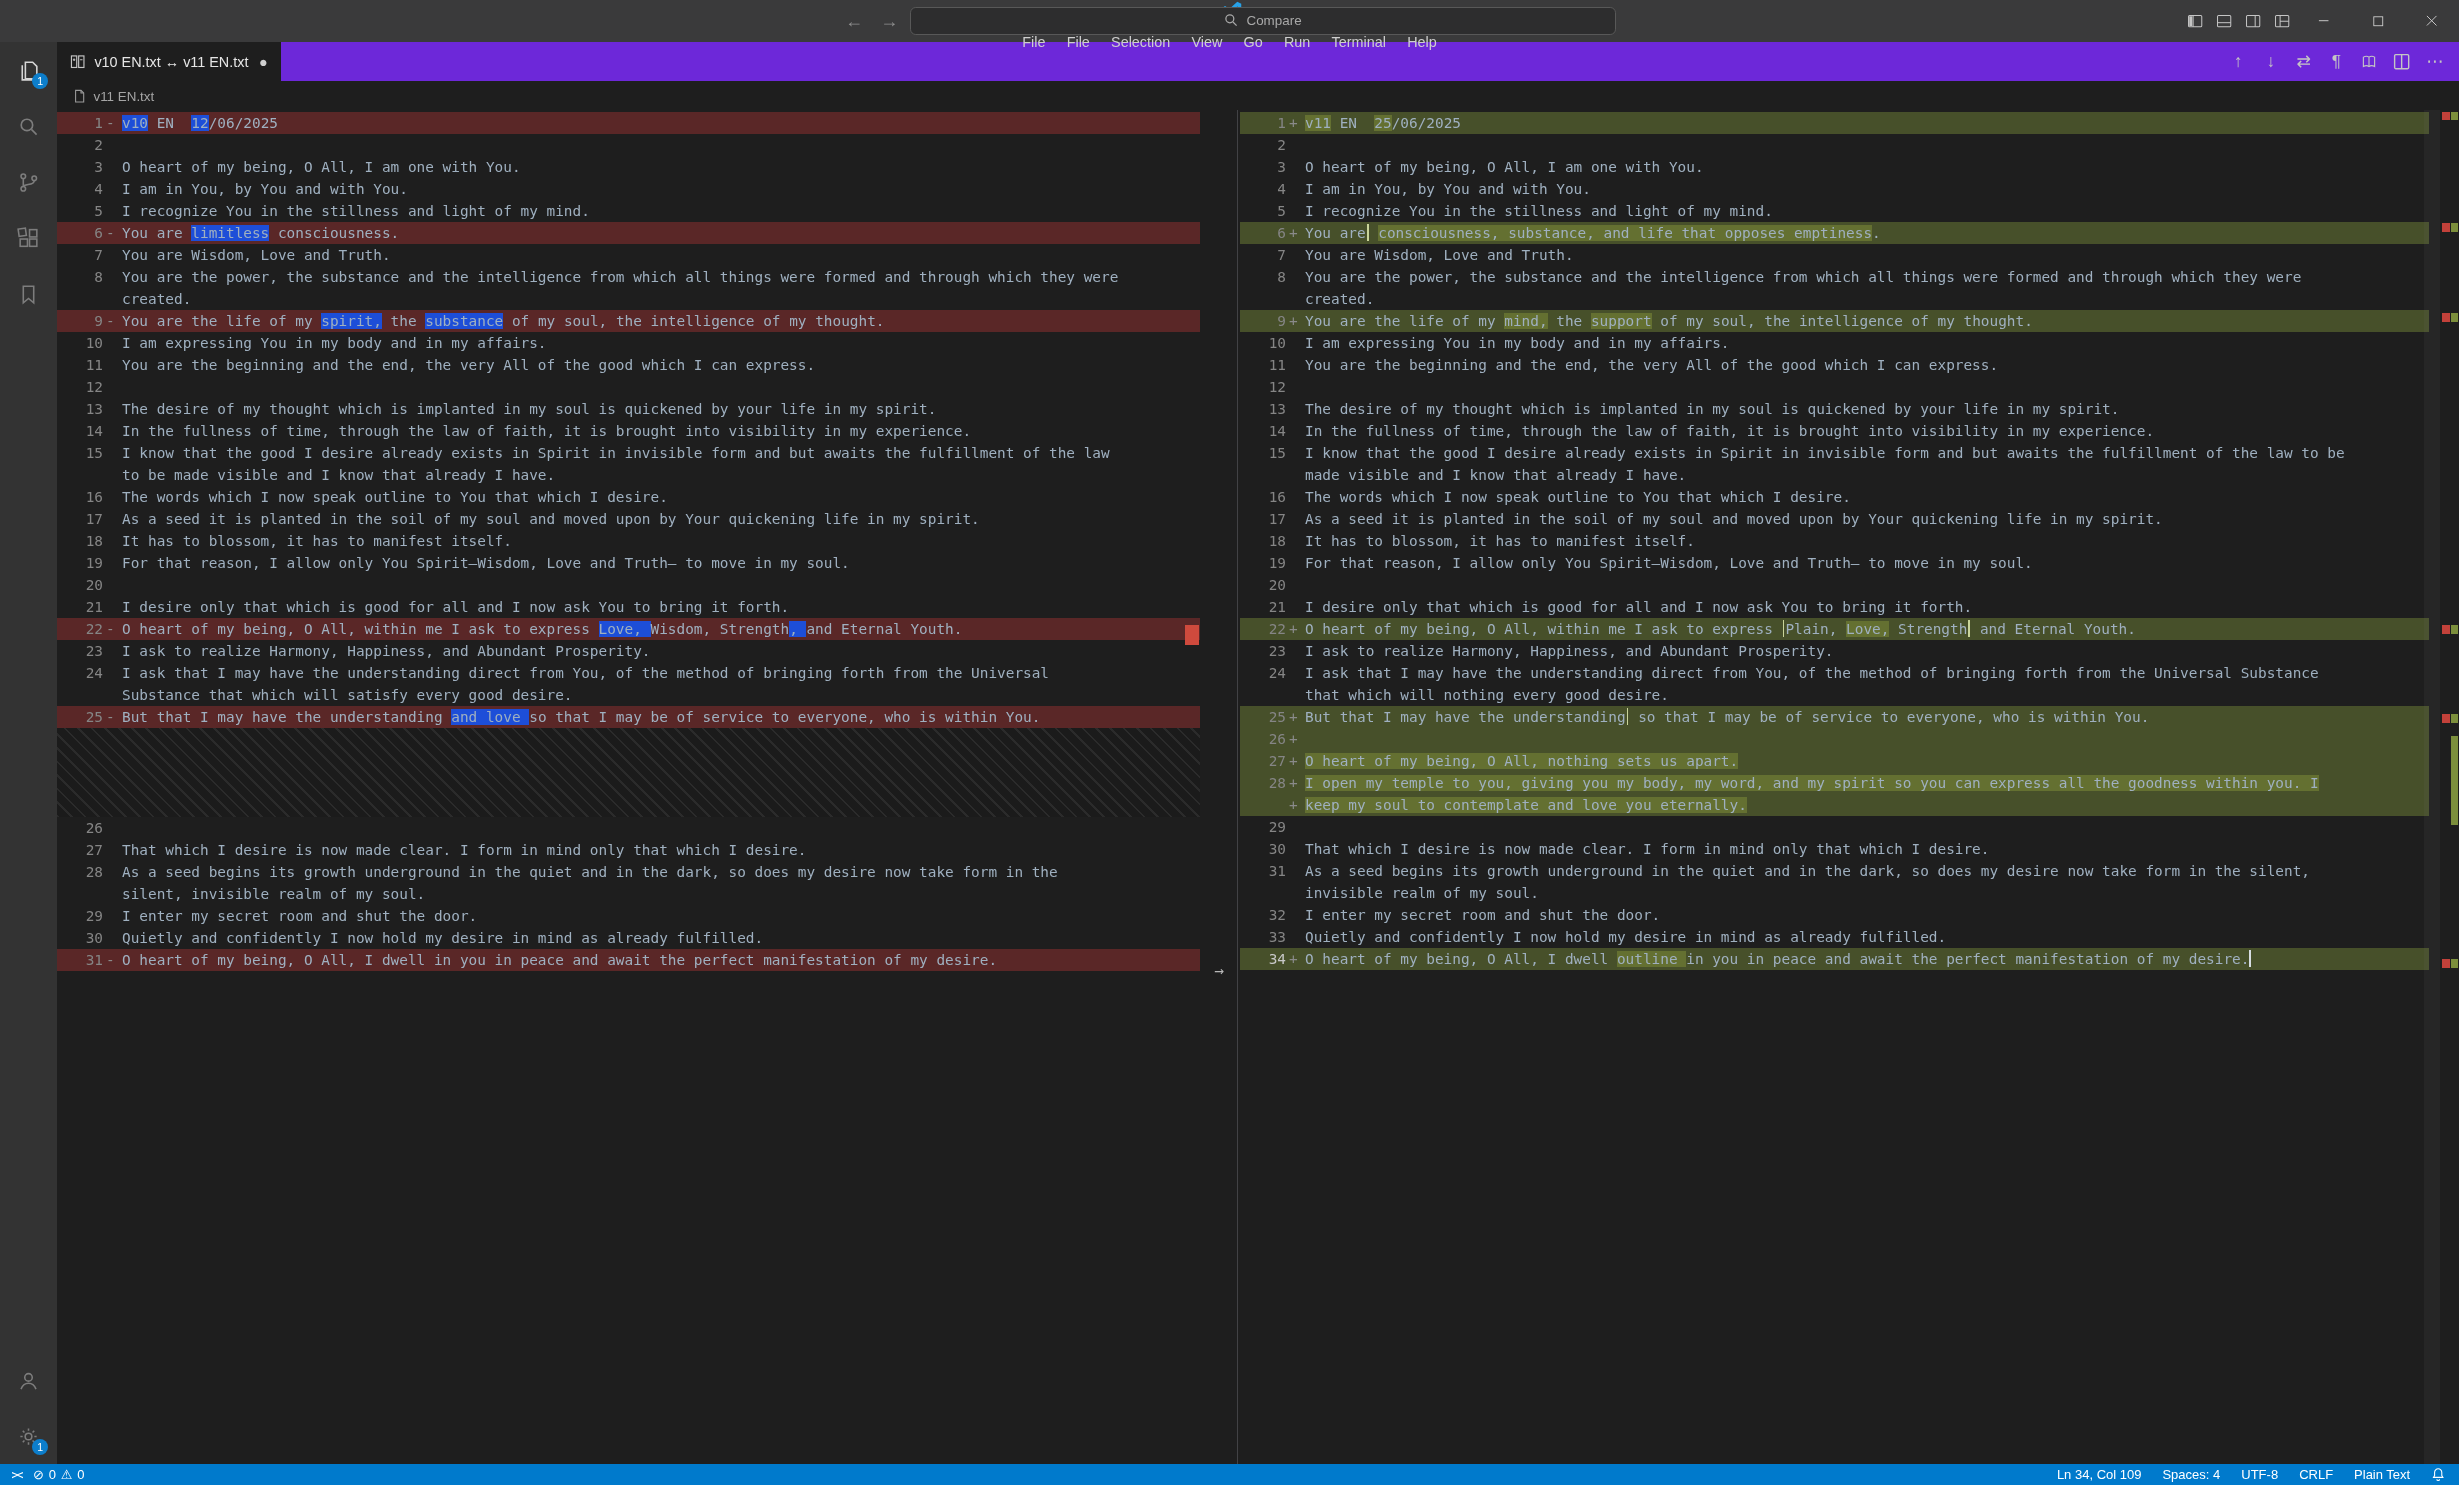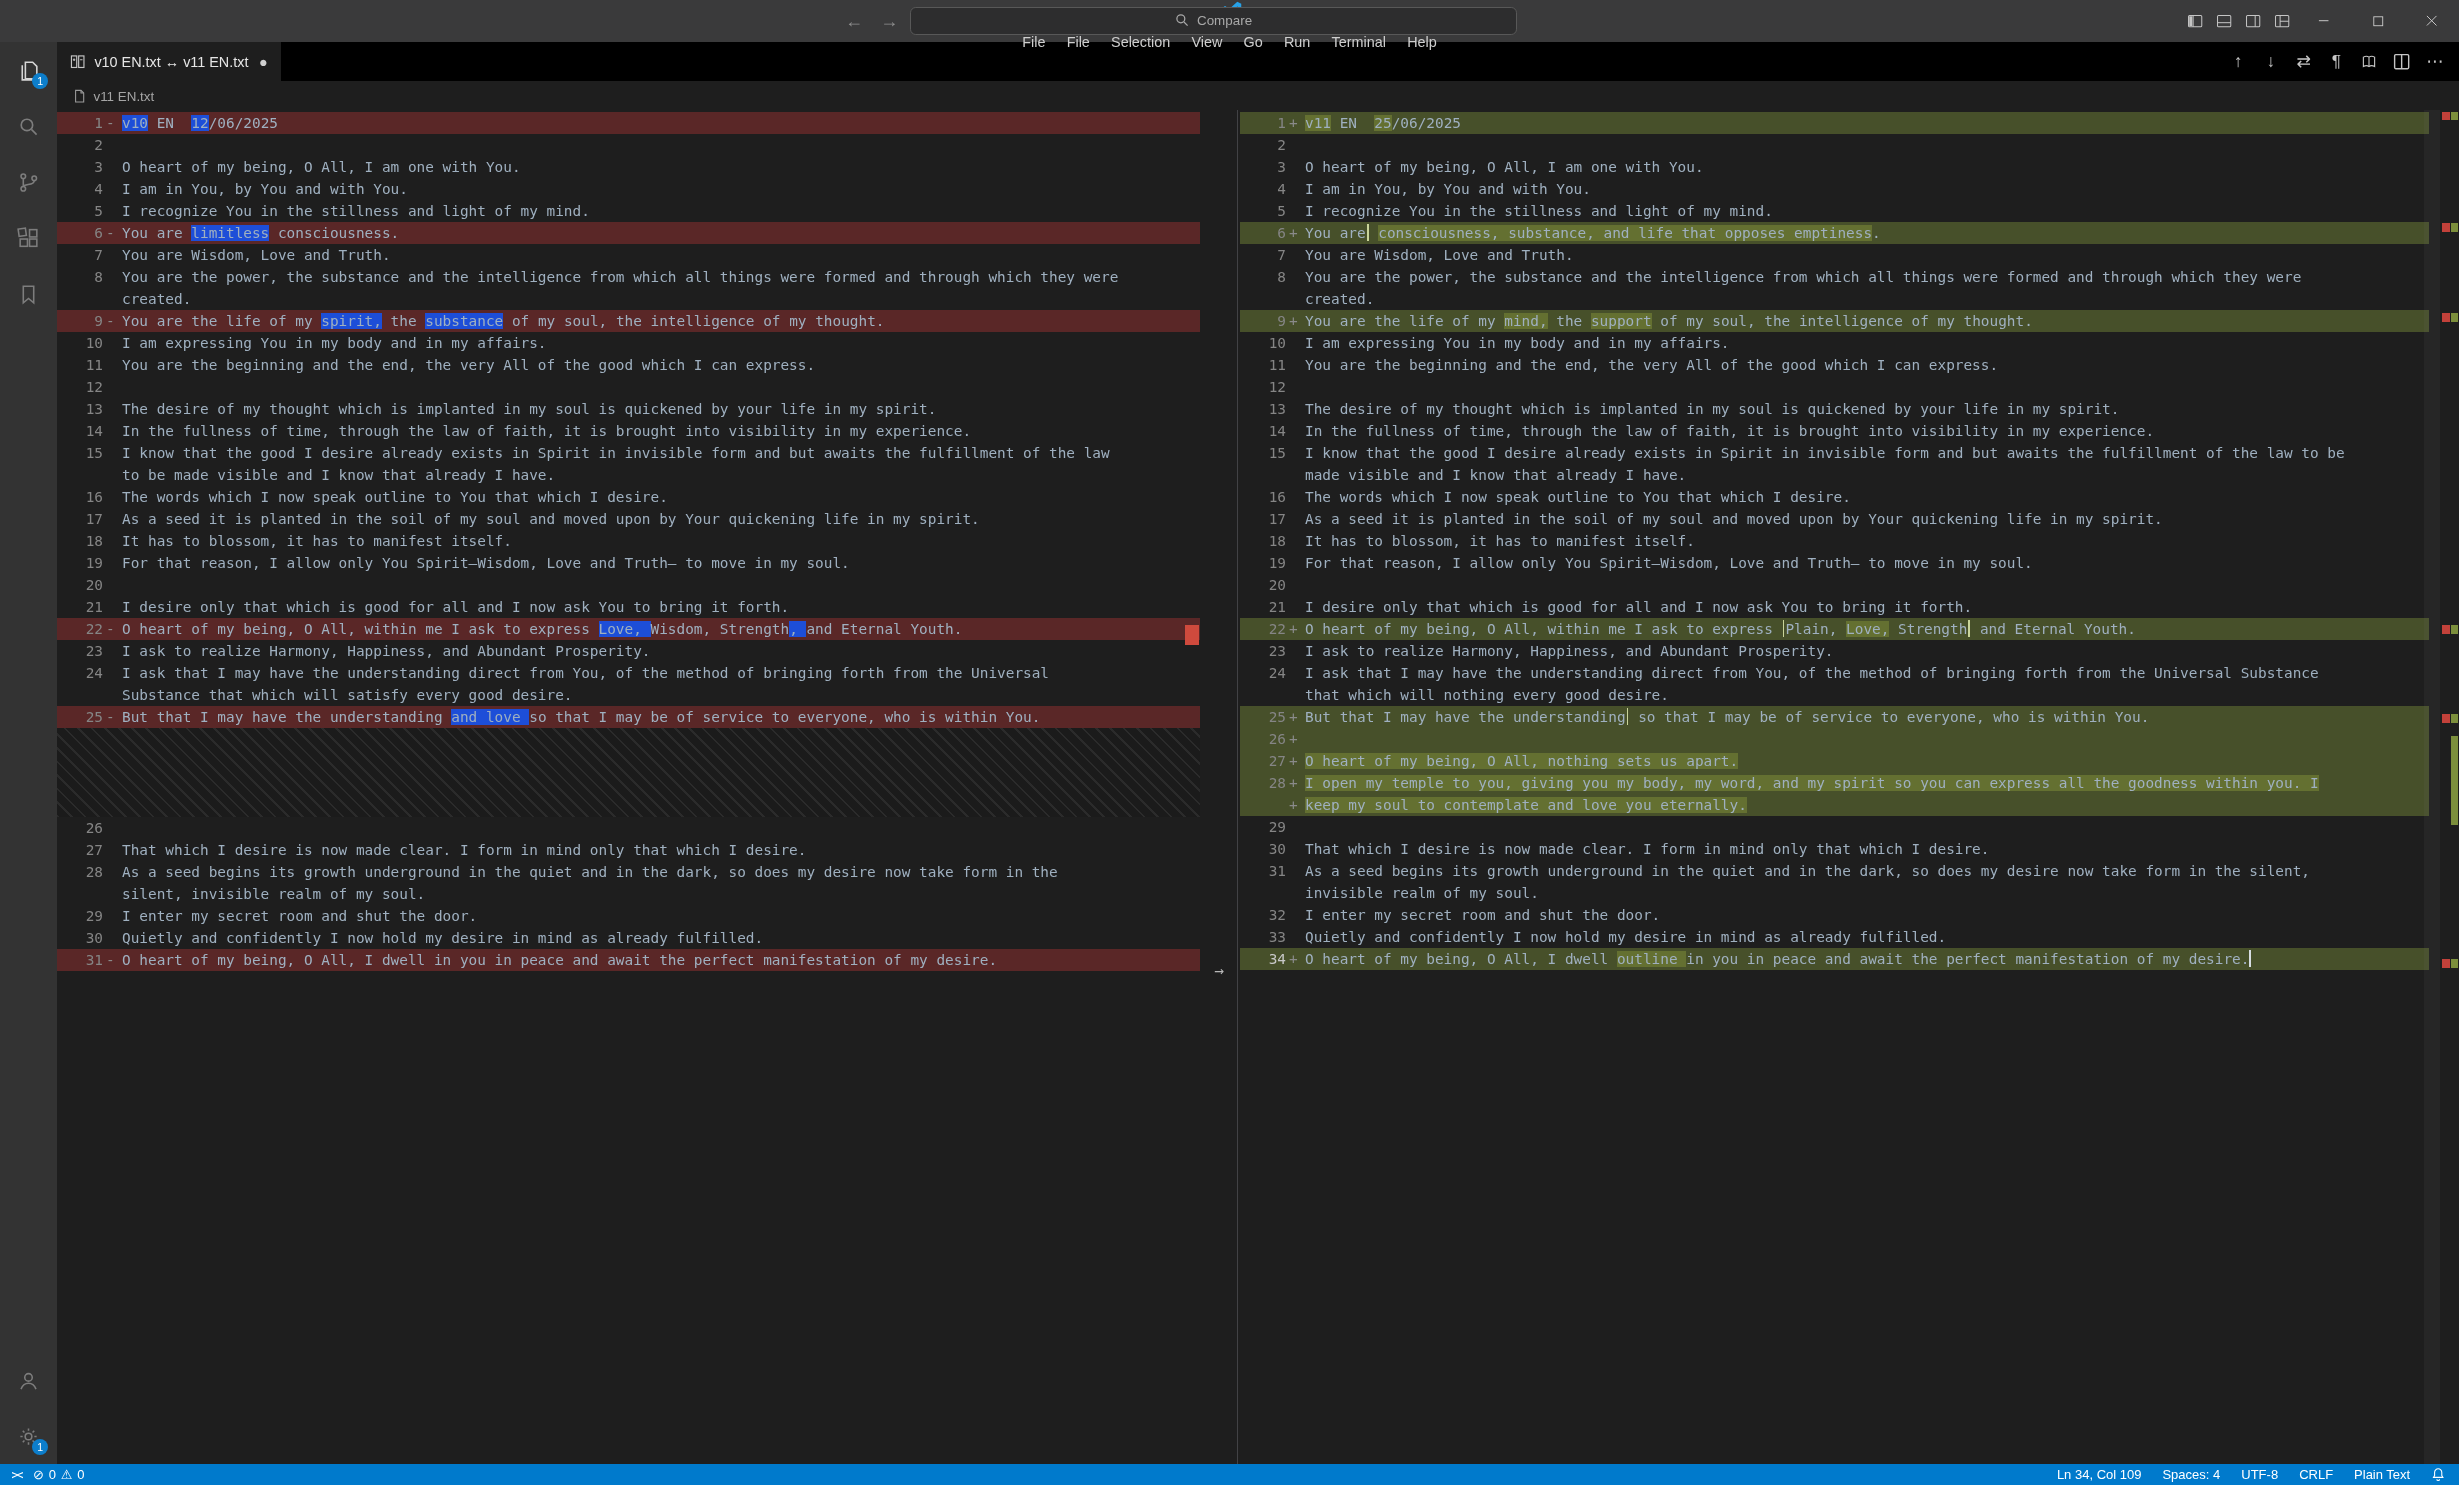--- a/index.html
+++ b/index.html
@@ -7,38 +7,38 @@
     font-family:"Liberation Sans", sans-serif; color:#cccccc; position:relative; }
 
   
   .titlebar { position:absolute; top:0; left:0; right:0; height:42px; background:#3a3a3b;
     display:flex; align-items:center; z-index:5;flex-direction:column; }
   .vscode-logo { margin:0 7.7px 0 13.4px; display:flex; }
   .menubar { display:flex; height:42px; align-items:center; }
   .menu-item { padding:0 10.6px; font-size:14.4px; color:#cfcfcf; height:42px; display:flex; align-items:center; cursor:default; }
   .nav-arrows { position:absolute; left:845px; top:0; height:42px; display:flex; gap:17.3px; align-items:center;
     font-size:18px; color:#8f8f8f; }
-  .command-center { position:absolute; left:910px; top:6.7px; width:607px; height:28px; background:#2d2d2e;
+  .command-center { position:absolute; left:910px; top:6.7px; width:706px; height:28px; background:#2d2d2e;
     border:1px solid #585858; border-radius:5.8px; display:flex; align-items:center; justify-content:center;
     gap:7.7px; color:#a8a8a8; font-size:13.4px; }
   .tb-right { position:absolute; right:0; top:0; height:42px; display:flex; align-items:center; }
   .tb-icon { width:29px; height:42px; display:flex; align-items:center; justify-content:center; color:#c5c5c5; }
   .win-btn { width:54px; height:42px; display:flex; align-items:center; justify-content:center; color:#cccccc; }
 
   
   .activitybar { position:absolute; left:0; top:42px; width:57px; bottom:21px; background:#333333; z-index:4;
     display:flex; flex-direction:column; }
   .ab-icon { width:57px; height:56px; display:flex; align-items:center; justify-content:center; color:#7d7d7d; position:relative; }
   .ab-icon.active { color:#d7d7d7; }
   .ab-spacer { flex:1; }
   .badge { position:absolute; right:8.6px; bottom:8.6px; min-width:16.3px; height:16.3px; border-radius:8.6px; background:#0d7ecb;
     color:#ffffff; font-size:10.6px; display:flex; align-items:center; justify-content:center; padding:0 2.9px; }
 
   
-  .tabbar { position:absolute; left:57px; top:42px; right:0; height:39px; background:#000000; display:flex; align-items:center; }
+  .tabbar { position:absolute; left:57px; top:42px; right:0; height:39px; background:#6d28d9; display:flex; align-items:center; }
   .tab { height:39px; display:flex; align-items:center; gap:8.6px; padding:0 13.4px; background:#1e1e1e; color:#e6e6e6; font-size:14.4px; }
   .tab-dot { font-size:14.4px; color:#d0d0d0; margin-left:1.9px; }
   .editor-actions { margin-left:auto; display:flex; align-items:center; gap:3.8px; padding-right:9.6px; }
   .ea-btn { width:29px; height:29px; display:flex; align-items:center; justify-content:center; color:#c5c5c5; font-size:17.3px; }
   .breadcrumbs { position:absolute; left:57px; top:82px; right:0; height:28px; background:#1e1e1e; display:flex;
     align-items:center; gap:6.7px; padding-left:15.4px; color:#a5a5a5; font-size:13.4px; }
 
   
   .diff { position:absolute; left:57px; top:110px; right:0; bottom:21px; background:#1e1e1e; }
   .pane { position:absolute; top:1.9px; font-family:"DejaVu Sans Mono", monospace; font-size:14.4px; line-height:22px;

